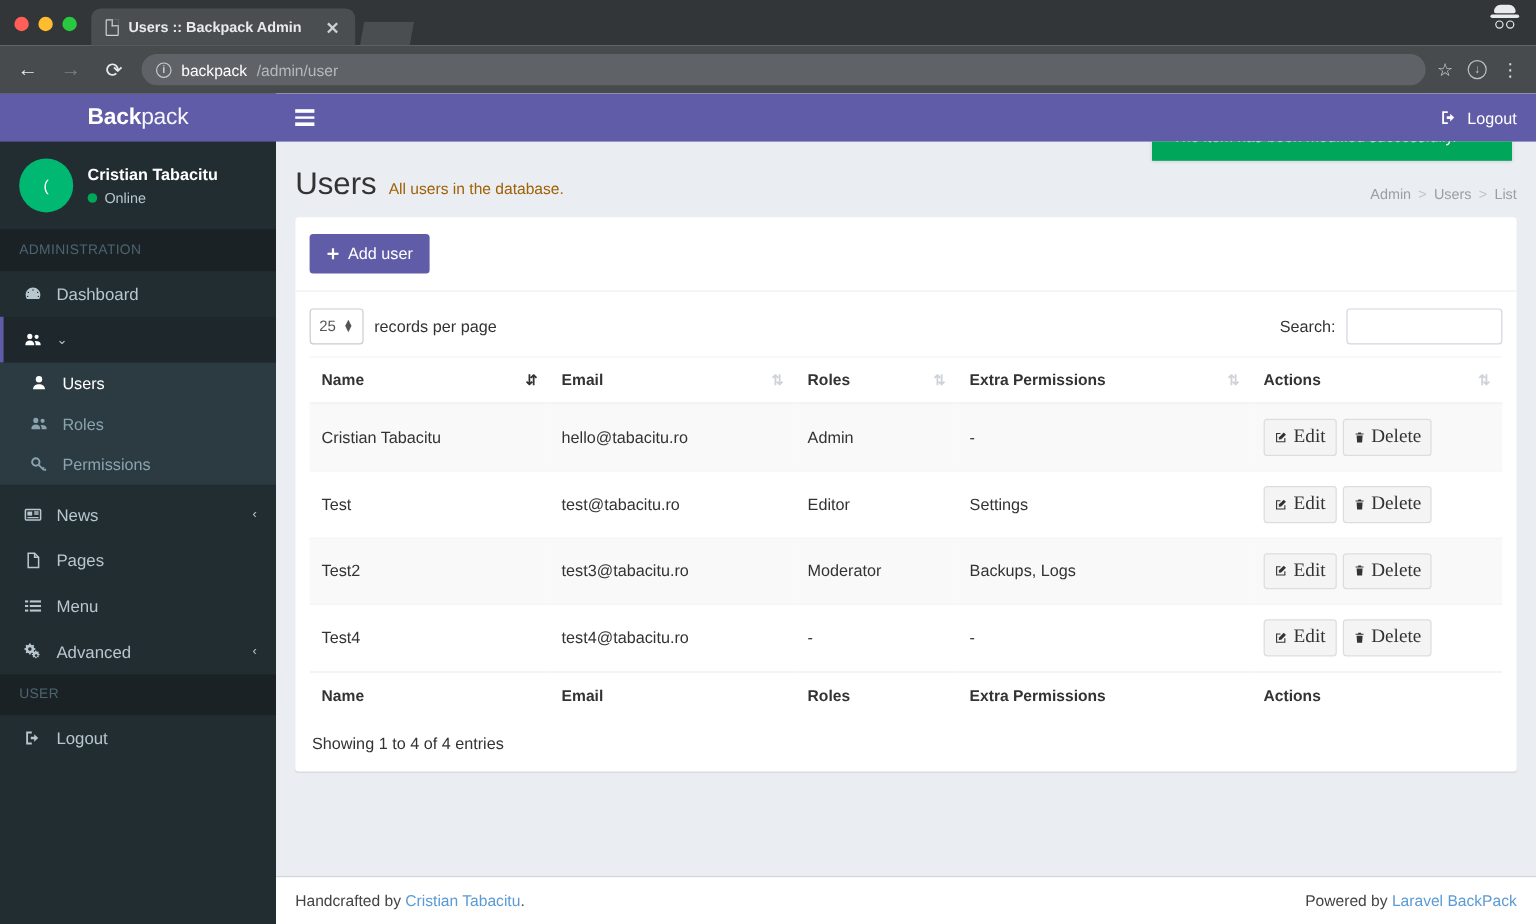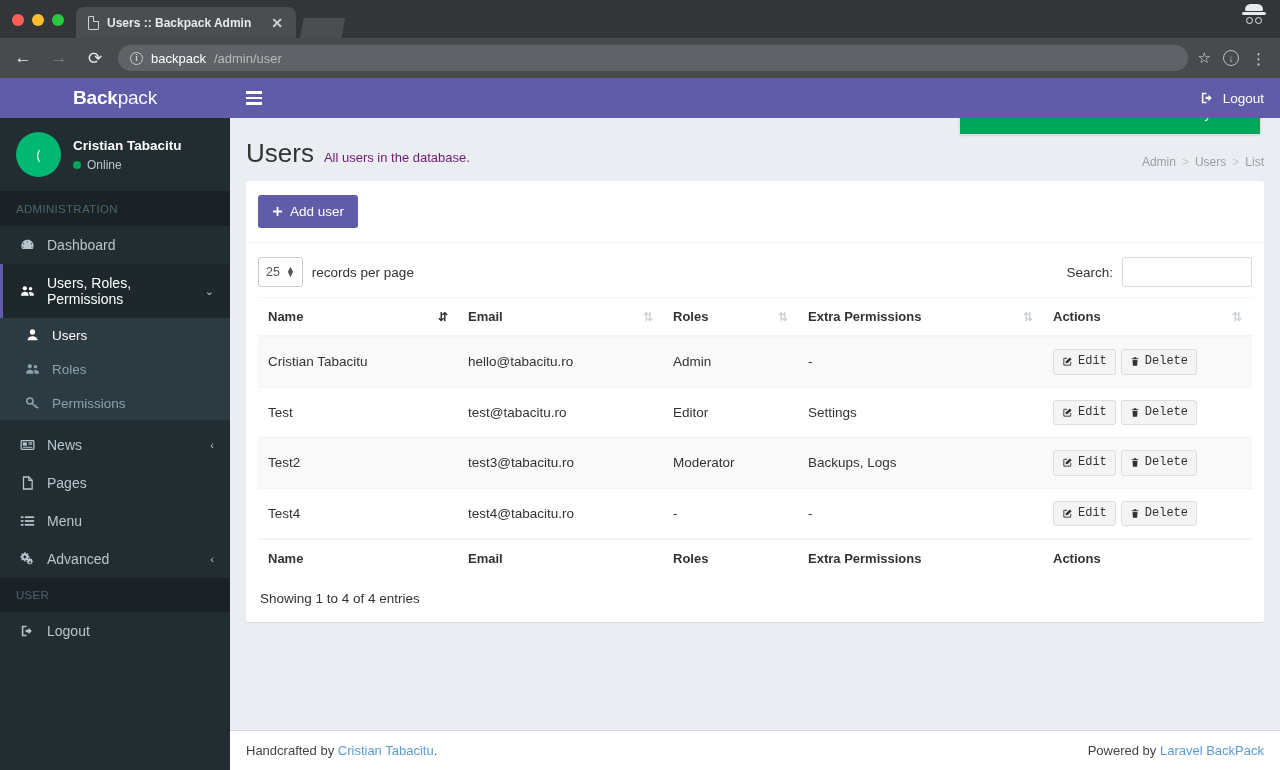--- a/index.html
+++ b/index.html
@@ -136,21 +136,21 @@
   .hamburger span { width: 16px; height: 2.5px; background: #fff; display: block; }
   .logout-top { color: #fff; font-size: 13.5px; display: flex; align-items: center; gap: 7px; cursor: pointer; }
 
   .content { flex: 1; padding: 0 16px; position: relative; overflow: hidden; }
   .page-head {
     display: flex; align-items: baseline; justify-content: space-between;
     padding: 20px 0 12px 0;
   }
   .title-wrap { display: flex; align-items: baseline; gap: 10px; }
   .page-title { font-size: 26px; color: #333; font-weight: normal; }
-  .page-sub { font-size: 13px; color: #701a75; }
+  .page-sub { font-size: 13px; color: #a16207; }
   .breadcrumb { font-size: 12px; color: #9a9fa4; display: flex; gap: 6px; align-self: flex-end; }
   .breadcrumb a { color: #9a9fa4; text-decoration: none; cursor: pointer; }
   .breadcrumb .sep { color: #c3c7cb; }
 
   .toast {
     position: absolute; right: 20px; top: -25px; background: #00a65a;
     color: #fff; font-size: 13px; padding: 13px 17px; width: 300px;
     z-index: 30; box-shadow: 0 1px 3px rgba(0,0,0,.15);
   }
 
@@ -188,23 +188,23 @@
   .th-inner { display: flex; align-items: center; justify-content: space-between; gap: 8px; }
   .sort-ico { font-size: 12px; color: #cfd3d8; flex: none; }
   .sort-ico.active { color: #333; }
   table.dt tbody td {
     padding: 12px 10px; color: #333; border-top: 1px solid #f4f4f4; vertical-align: middle;
   }
   table.dt tbody tr.odd { background: #f9f9f9; }
   .act-btns { display: flex; gap: 5px; }
   .btn-sm {
     background: #f4f4f4; border: 1px solid #ddd; border-radius: 3px;
-    font-size: 12px; color: #333; padding: 4px 8px; cursor: pointer;
+    font-size: 16px; color: #333; padding: 4px 8px; cursor: pointer;
     display: inline-flex; align-items: center; gap: 5px;
-    font-family: Liberation Mono, monospace; line-height: 1.3;
+    font-family: Liberation Serif, serif; line-height: 1.3;
   }
 
   .table-foot { display: flex; align-items: center; justify-content: space-between; padding: 14px 2px 6px 2px; }
   .dt-info { font-size: 13.5px; color: #333; }
   .pager { display: flex; border: 1px solid #ddd; border-radius: 3px; overflow: hidden; }
   .pg {
     padding: 8px 15px; font-size: 13.5px; color: #605ca8; background: #fff;
     cursor: pointer; border-right: 1px solid #ddd;
   }
   .pg:last-child { border-right: none; }
@@ -287,21 +287,20 @@
       <span class="lbl">Dashboard</span>
     </div>
 
     <div class="side-item active">
       <svg class="svg-ico" viewBox="0 0 24 24" fill="#ffffff">
         <circle cx="8" cy="8" r="3.2"></circle>
           <circle cx="16.5" cy="8.5" r="2.6"></circle>
         <path d="M2.5 18c0-3 2.5-4.8 5.5-4.8S13.5 15 13.5 18v1.2h-11z"></path>
         <path d="M14.6 13.6c2.6.2 6.9.6 6.9 3.8v1.8h-6.2V18c0-1.8-.7-3.2-1.6-4.1z"></path>
       </svg>
-      <span class="lbl">Users, Roles, Permissions</span>
       <span class="caret">⌄</span>
     </div>
 
     <div class="submenu">
       <div class="sub-item active">
         <svg class="svg-ico" viewBox="0 0 24 24" fill="#ffffff">
           <circle cx="12" cy="7.5" r="4"></circle>
             <path d="M4.5 20c0-4 3.4-6.3 7.5-6.3s7.5 2.3 7.5 6.3z"></path>
         </svg>
         <span>Users</span>

